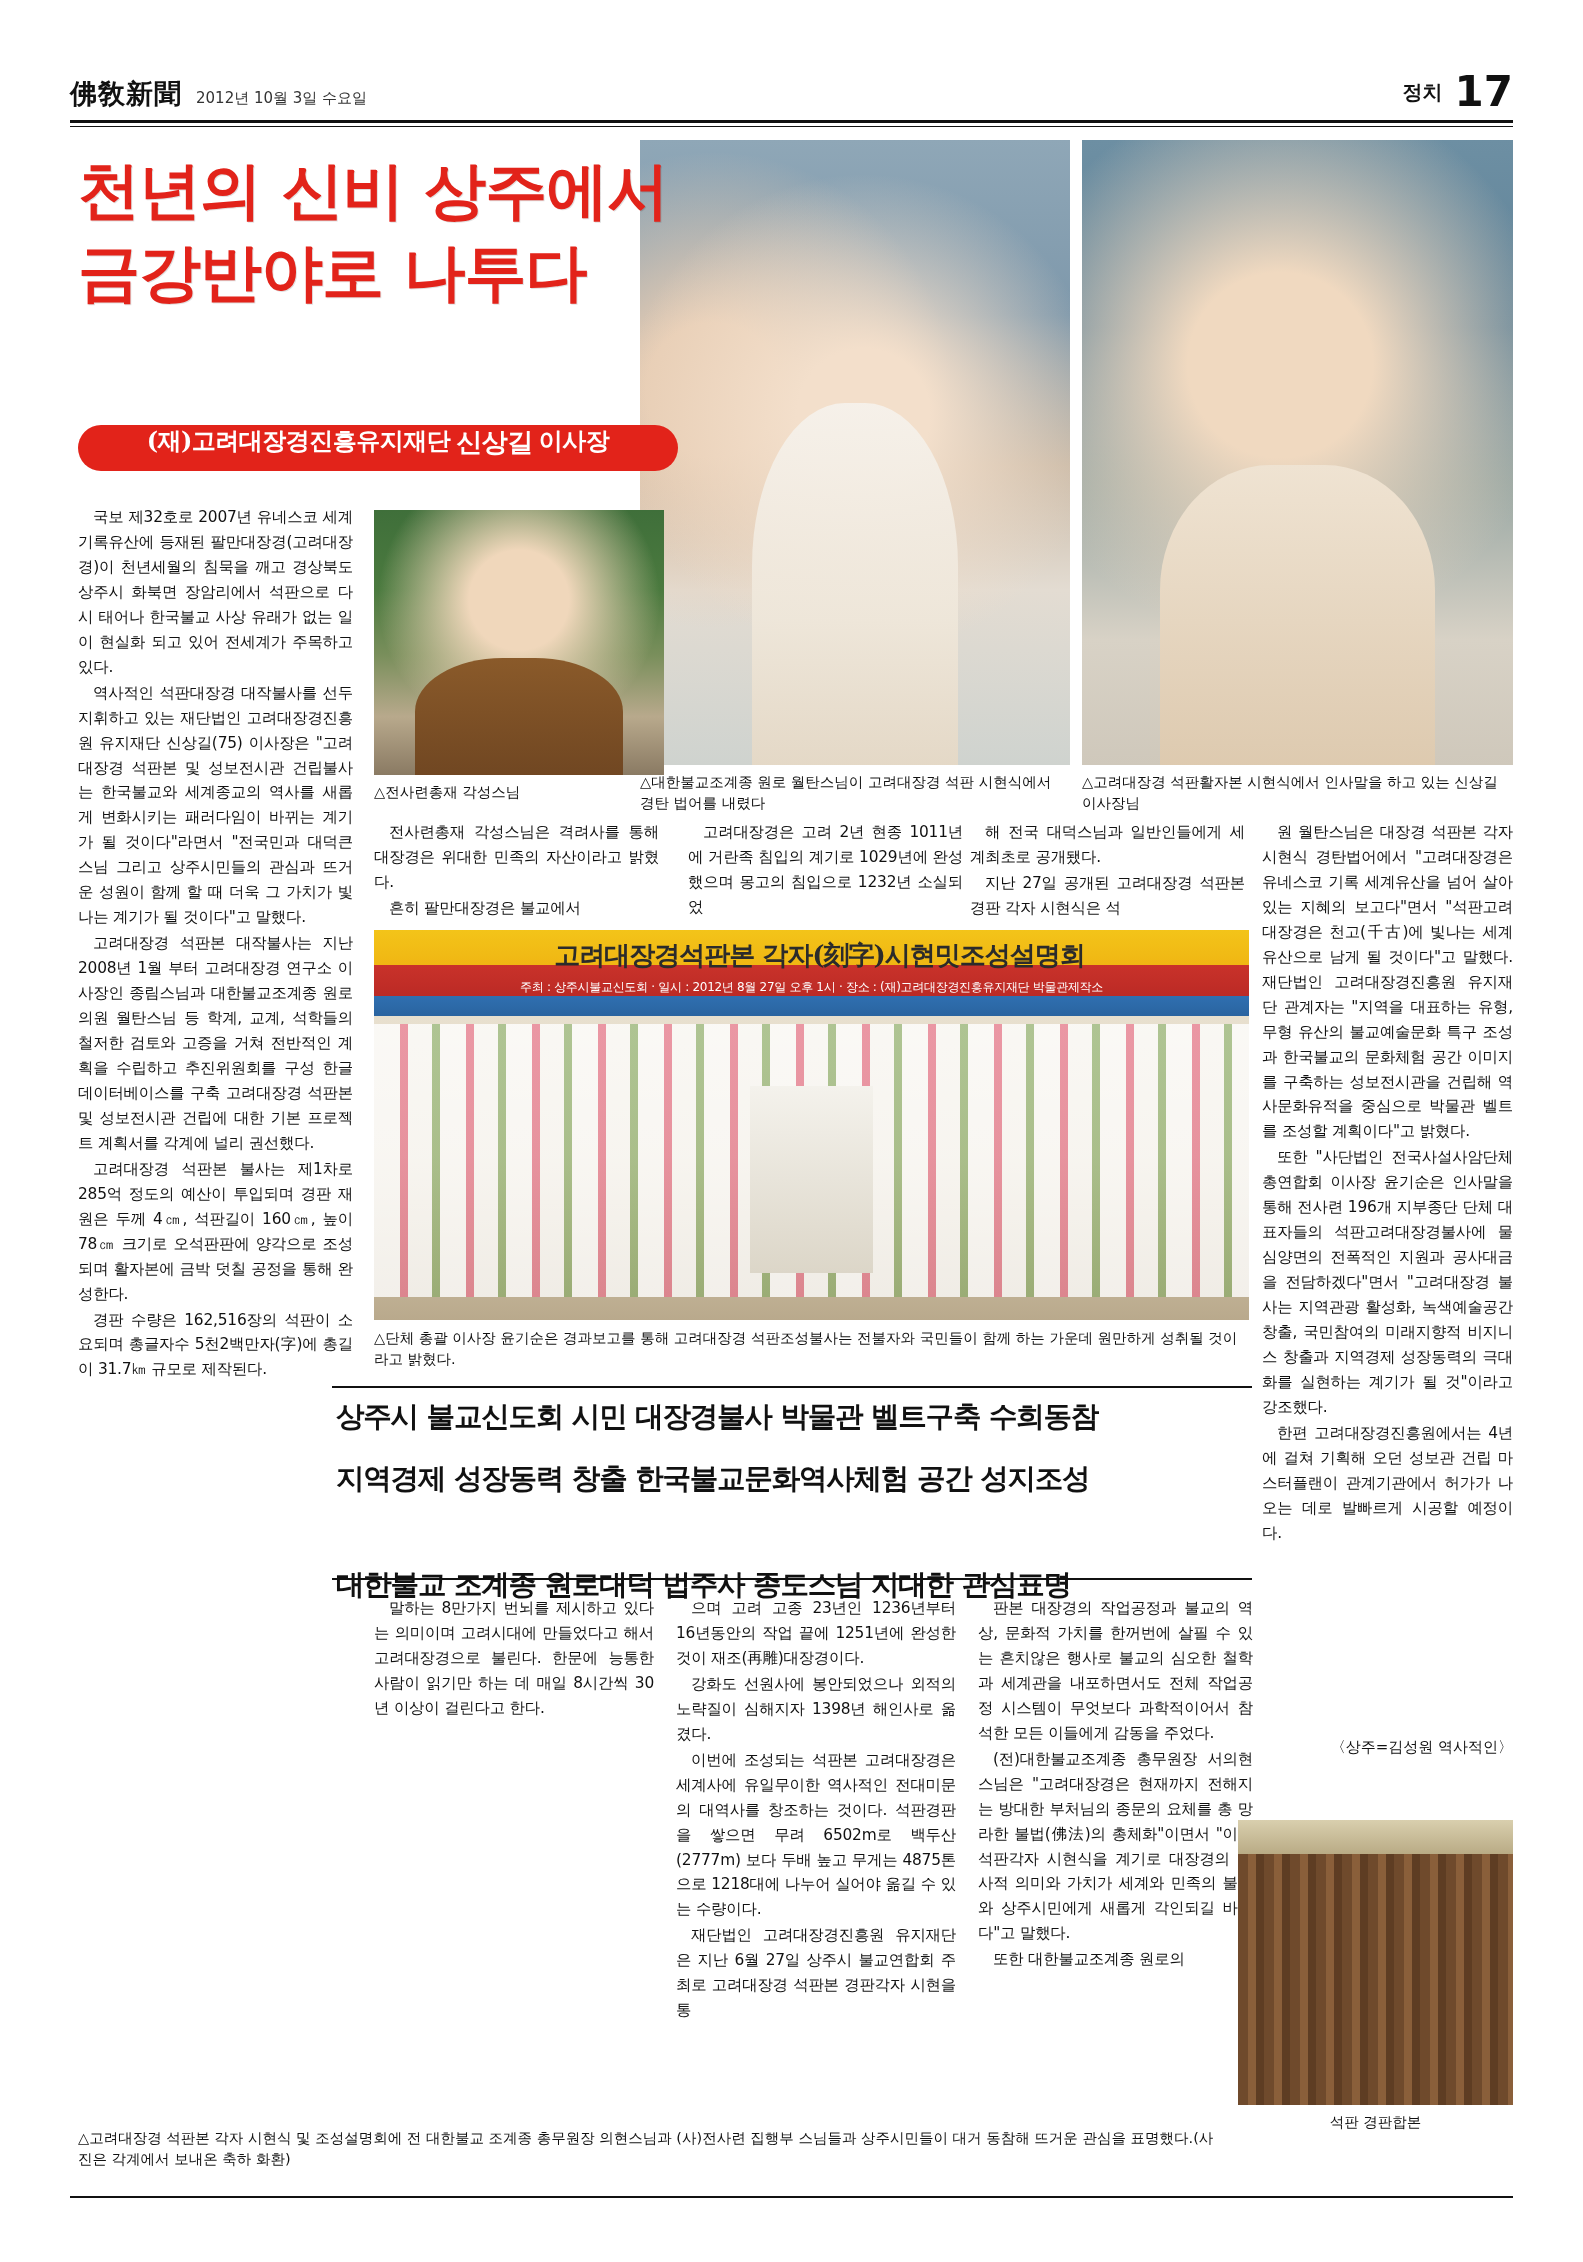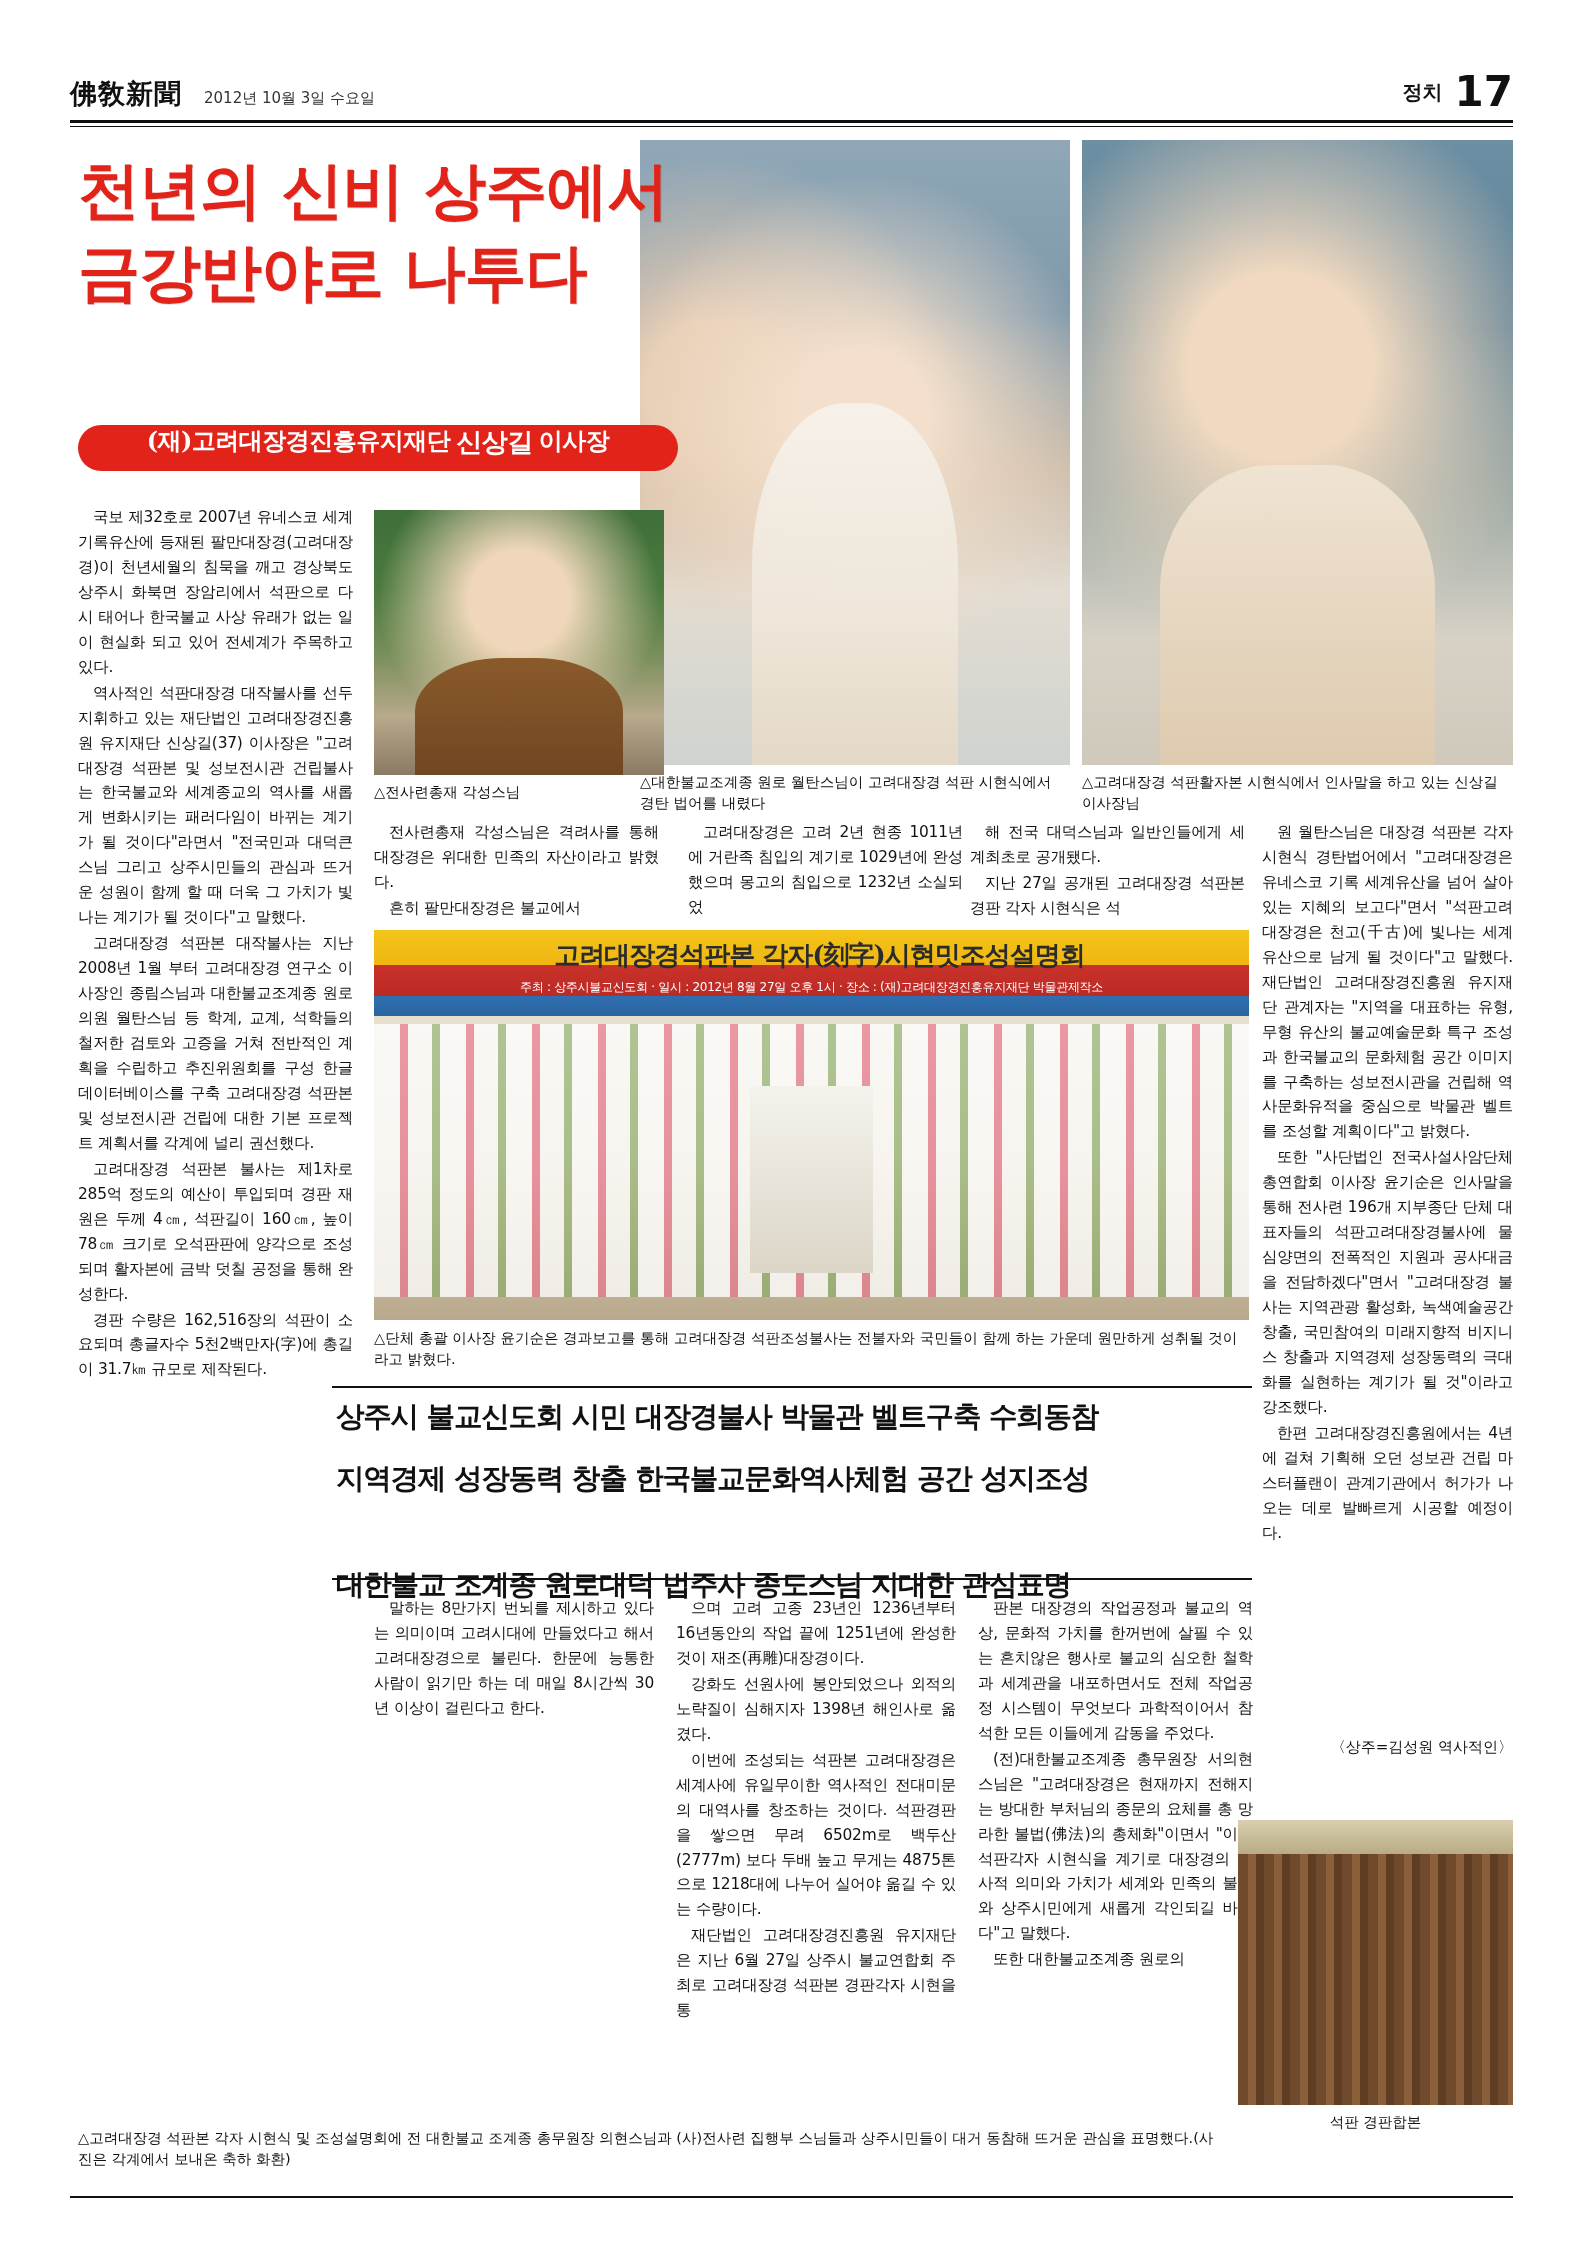--- a/index.html
+++ b/index.html
@@ -15,21 +15,21 @@
     height:2262px;
     background:#fff;
     overflow:hidden;
   }
 
   
   .masthead{
     position:absolute; left:70px; top:60px; width:1443px; height:52px;
     display:flex; align-items:flex-end; justify-content:space-between;
   }
-  .masthead-left{display:flex; align-items:flex-end; gap:22px;}
+  .masthead-left{display:flex; align-items:flex-end; gap:14px;}
   .paper-name{
     font-family:"DejaVu Serif","Liberation Serif",serif;
     font-weight:bold; font-size:27px; letter-spacing:1px; color:#111;
   }
   .issue-date{font-size:15px; color:#333; padding-bottom:4px;}
   .masthead-right{display:flex; align-items:flex-end; gap:12px;}
   .section-label{font-size:20px; font-weight:bold; color:#111; padding-bottom:6px;}
   .page-num{font-size:42px; font-weight:bold; color:#111; line-height:0.95;}
   .rule-top{
     position:absolute; left:70px; top:120px; width:1443px; height:3px; background:#111;
@@ -227,21 +227,21 @@
     <span>이사장</span>
   </div>
 
   <div class="photo img-small-monk" style="left:374px; top:510px; width:290px; height:265px;">
     <span class="ph-inner"></span>
   </div>
   <div class="cap" style="left:374px; top:782px; width:290px;">△전사련총재 각성스님</div>
 
   <div class="col" style="left:78px; top:505px; width:275px;">
     <p>국보 제32호로 2007년 유네스코 세계기록유산에 등재된 팔만대장경(고려대장경)이 천년세월의 침묵을 깨고 경상북도 상주시 화북면 장암리에서 석판으로 다시 태어나 한국불교 사상 유래가 없는 일이 현실화 되고 있어 전세계가 주목하고 있다.</p>
-    <p>역사적인 석판대장경 대작불사를 선두지휘하고 있는 재단법인 고려대장경진흥원 유지재단 신상길(37) 이사장은 "고려대장경 석판본 및 성보전시관 건립불사는 한국불교와 세계종교의 역사를 새롭게 변화시키는 패러다임이 바뀌는 계기가 될 것이다"라면서 "전국민과 대덕큰스님 그리고 상주시민들의 관심과 뜨거운 성원이 함께 할 때 더욱 그 가치가 빛나는 계기가 될 것이다"고 말했다.</p>
+    <p>역사적인 석판대장경 대작불사를 선두지휘하고 있는 재단법인 고려대장경진흥원 유지재단 신상길(75) 이사장은 "고려대장경 석판본 및 성보전시관 건립불사는 한국불교와 세계종교의 역사를 새롭게 변화시키는 패러다임이 바뀌는 계기가 될 것이다"라면서 "전국민과 대덕큰스님 그리고 상주시민들의 관심과 뜨거운 성원이 함께 할 때 더욱 그 가치가 빛나는 계기가 될 것이다"고 말했다.</p>
     <p>고려대장경 석판본 대작불사는 지난 2008년 1월 부터 고려대장경 연구소 이사장인 종림스님과 대한불교조계종 원로의원 월탄스님 등 학계, 교계, 석학들의 철저한 검토와 고증을 거쳐 전반적인 계획을 수립하고 추진위원회를 구성 한글 데이터베이스를 구축 고려대장경 석판본 및 성보전시관 건립에 대한 기본 프로젝트 계획서를 각계에 널리 권선했다.</p>
     <p>고려대장경 석판본 불사는 제1차로 285억 정도의 예산이 투입되며 경판 재원은 두께 4㎝, 석판길이 160㎝, 높이 78㎝ 크기로 오석판판에 양각으로 조성되며 활자본에 금박 덧칠 공정을 통해 완성한다.</p>
     <p>경판 수량은 162,516장의 석판이 소요되며 총글자수 5천2백만자(字)에 총길이 31.7㎞ 규모로 제작된다.</p>
   </div>
 
   <div class="col" style="left:374px; top:820px; width:285px;">
     <p>전사련총재 각성스님은 격려사를 통해 대장경은 위대한 민족의 자산이라고 밝혔다.</p>
     <p>흔히 팔만대장경은 불교에서</p>
   </div>
 

